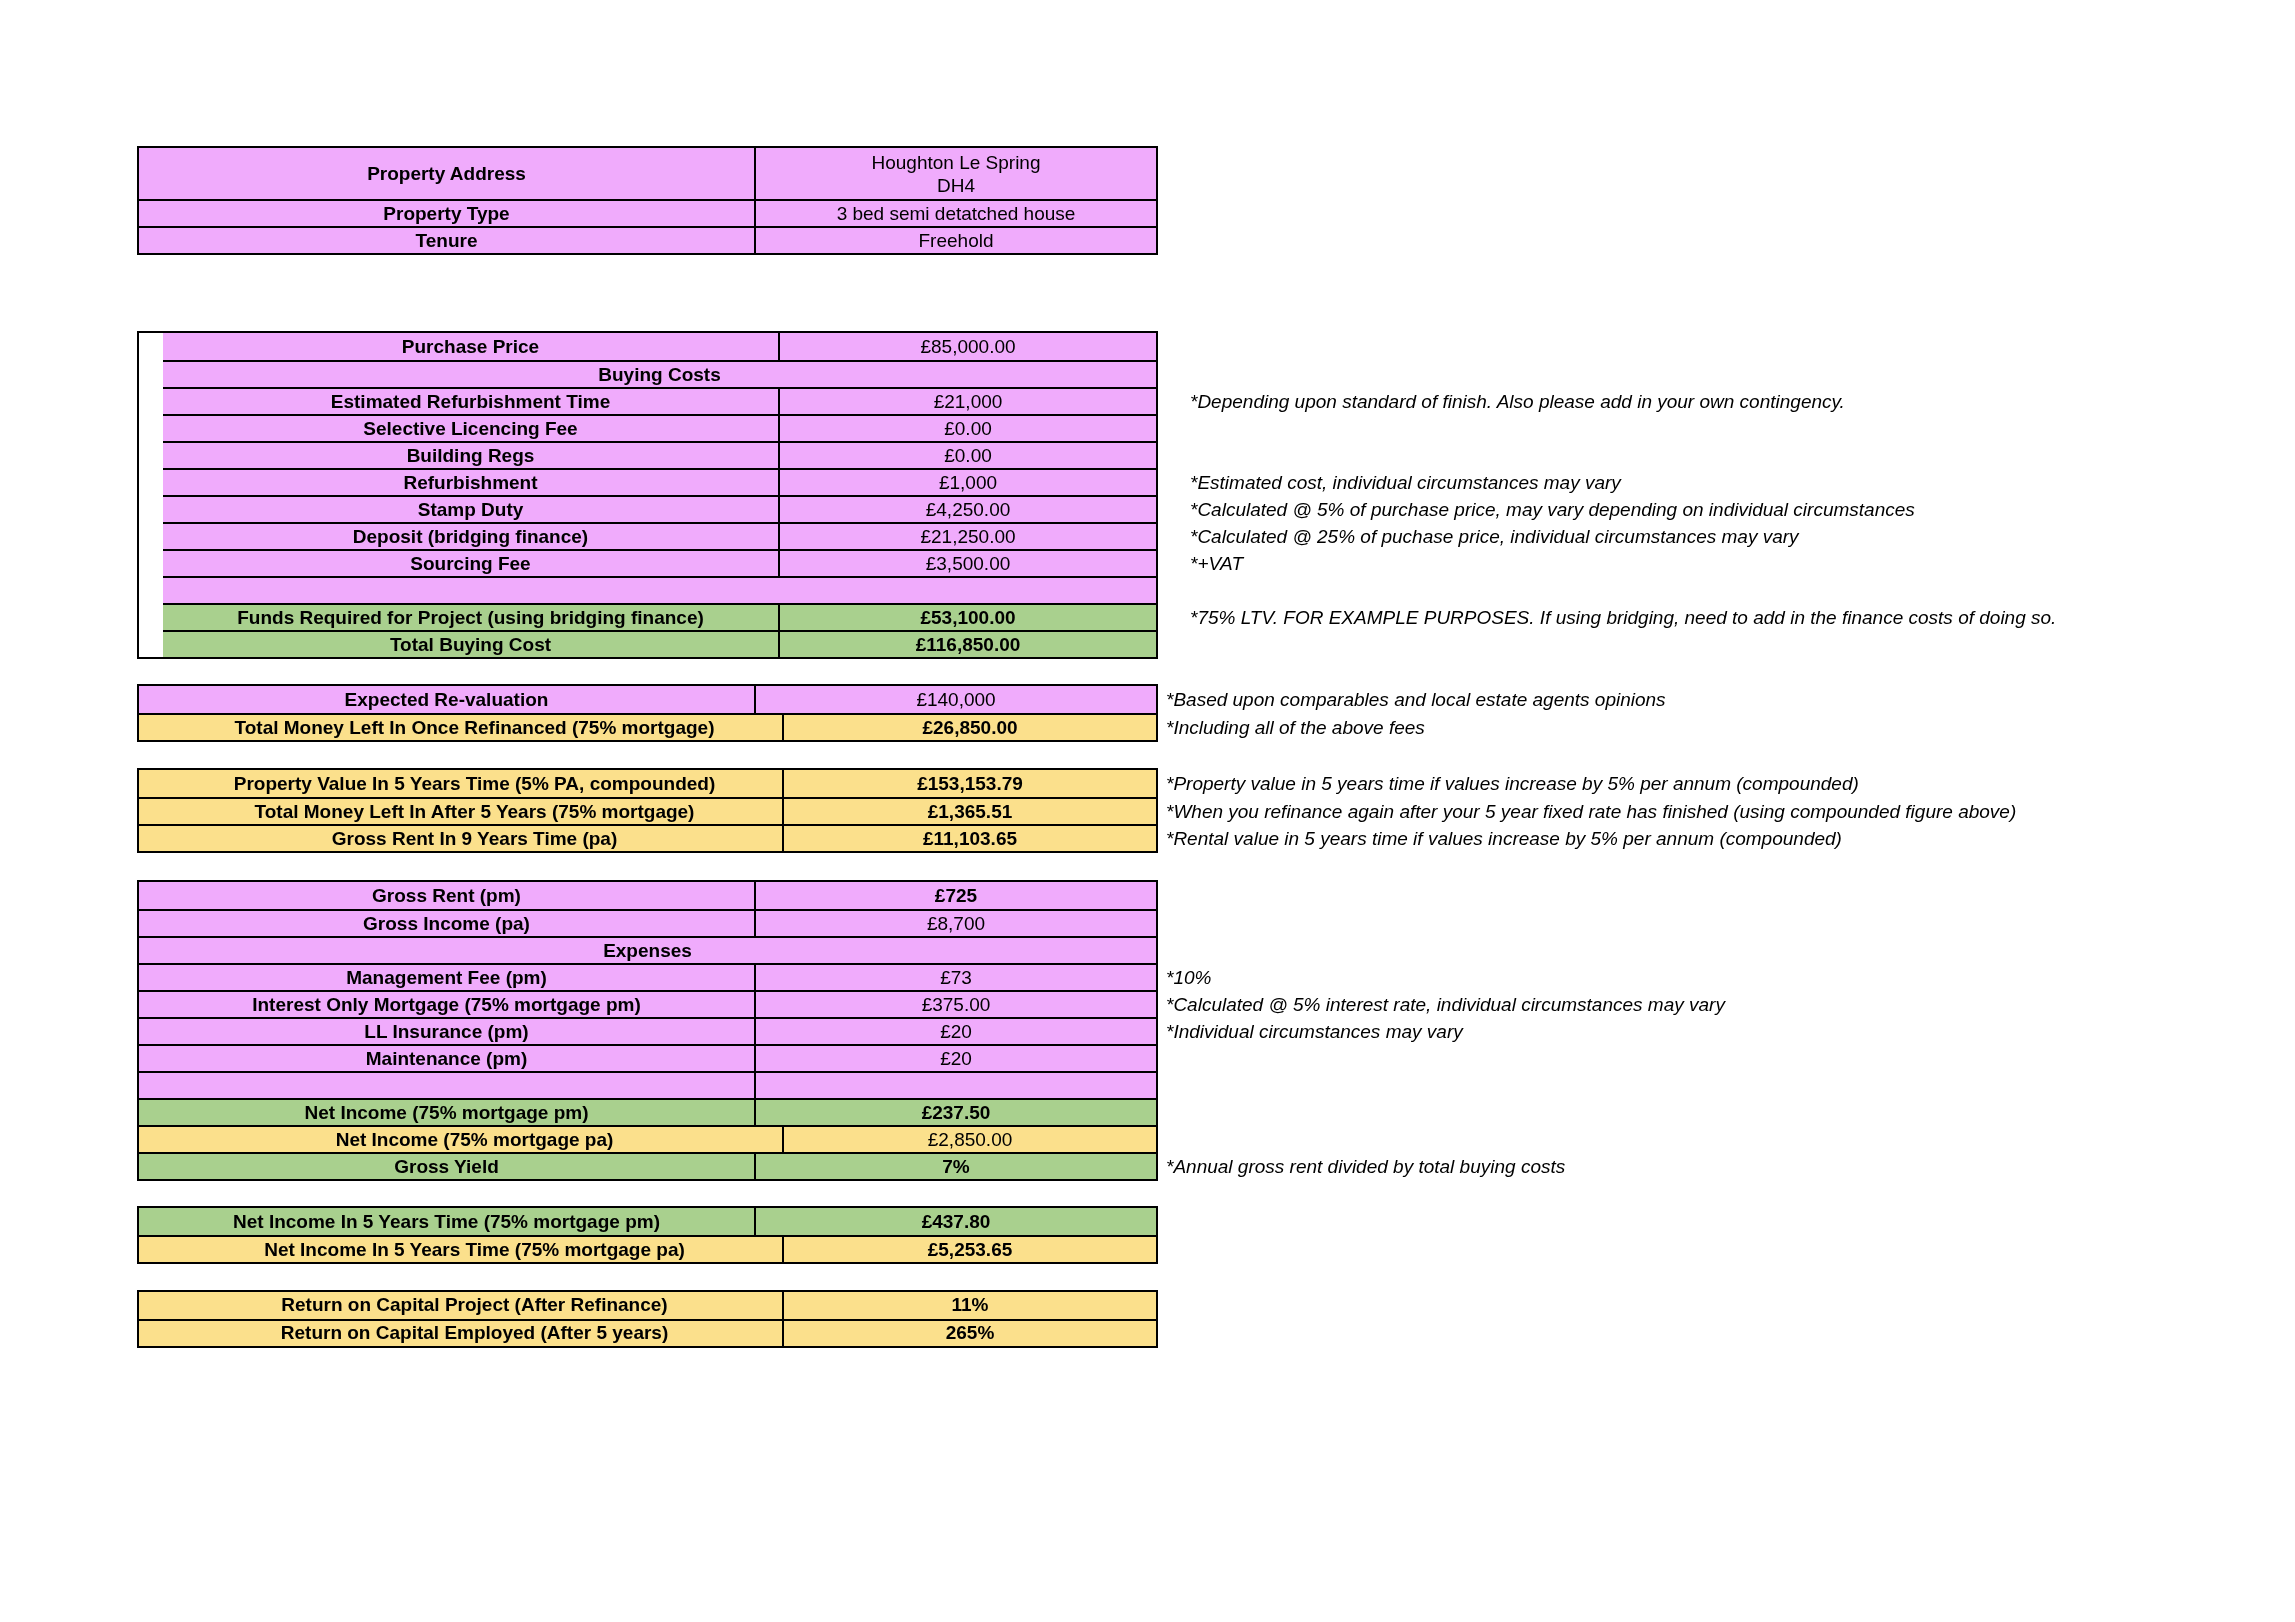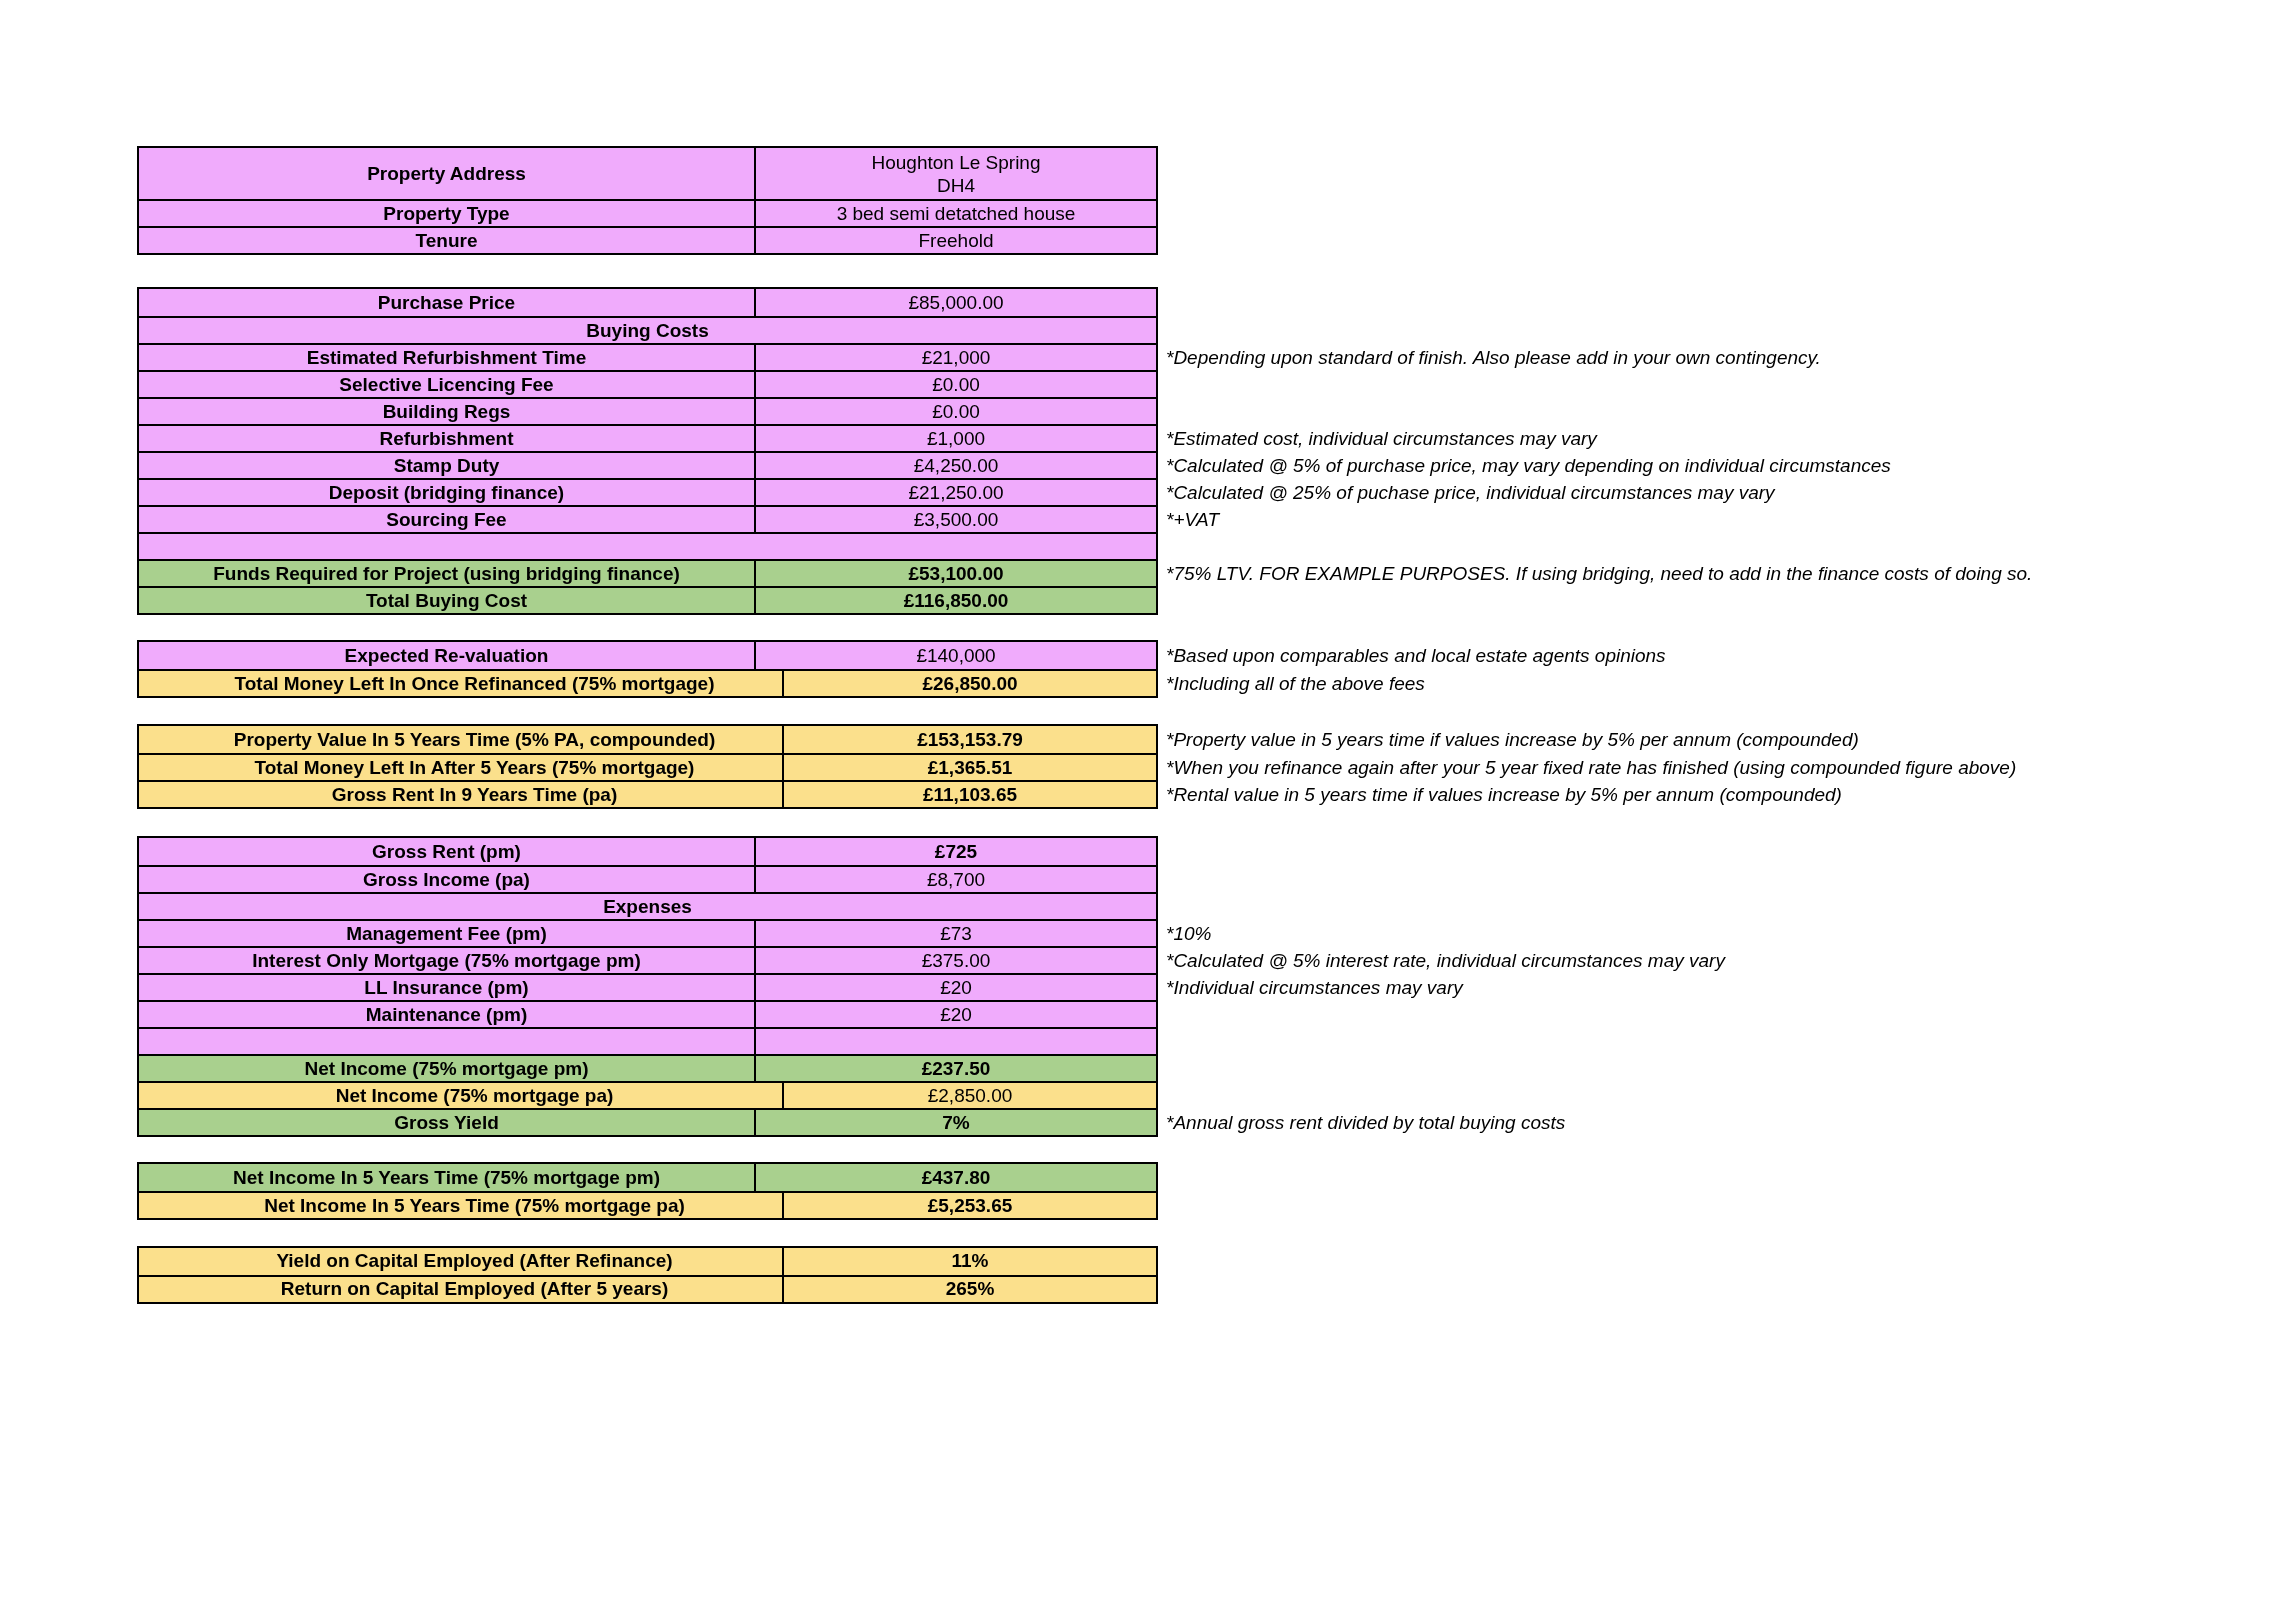--- a/index.html
+++ b/index.html
@@ -35,21 +35,21 @@
   .val.multi { flex-direction:column; line-height:23px; justify-content:center; }
   .merged .lbl { width:100%; border-right:none; }
   .row.green { background:#A9D08E; }
   .row.yellow { background:#FBE08C;padding-left:28px; }
   .note {
     position:absolute; left:1027px; top:50%;
     transform:translateY(-50%);
     font-style:italic; font-weight:400;
     white-space:nowrap;
   }
-  .gap85 { margin-top:32px; }
+  .gap85 { margin-top:76px;padding-left:24px; }
   .gap38 { margin-top:25px; }
   .gap40 { margin-top:26px; }
   .gap41 { margin-top:27px; }
   .gap39 { margin-top:25.5px; }
 </style>
 </head>
 <body>
 
 <div class="sheet">
 
@@ -213,21 +213,21 @@
       <div class="val vbold">£437.80</div>
     </div>
     <div class="row yellow">
       <div class="lbl">Net Income In 5 Years Time (75% mortgage pa)</div>
       <div class="val vbold">£5,253.65</div>
     </div>
   </div>
 
   <div class="tbl gap39">
     <div class="row yellow">
-      <div class="lbl">Yield on Capital Employed (After Refinance)</div>
+      <div class="lbl">Return on Capital Project (After Refinance)</div>
       <div class="val vbold">11%</div>
     </div>
     <div class="row yellow">
       <div class="lbl">Return on Capital Employed (After 5 years)</div>
       <div class="val vbold">265%</div>
     </div>
   </div>
 
 </div>
 

